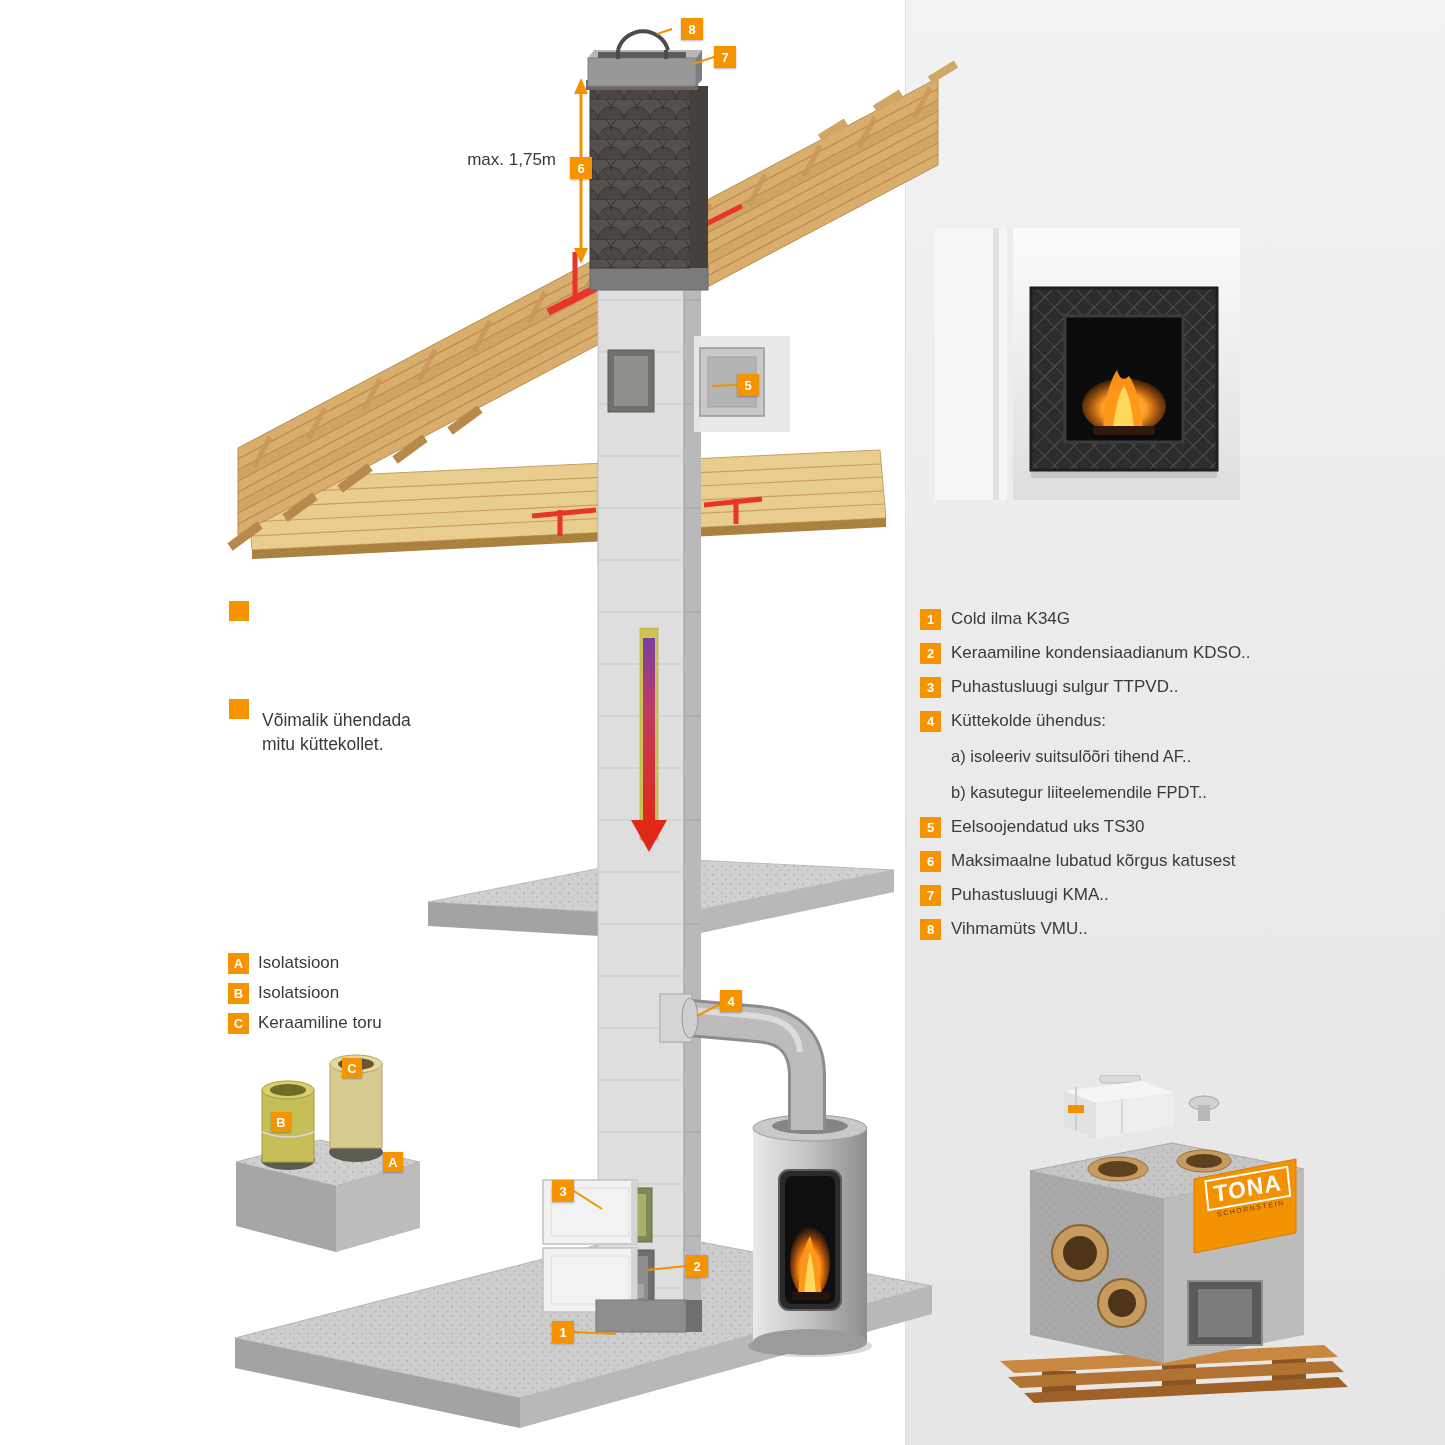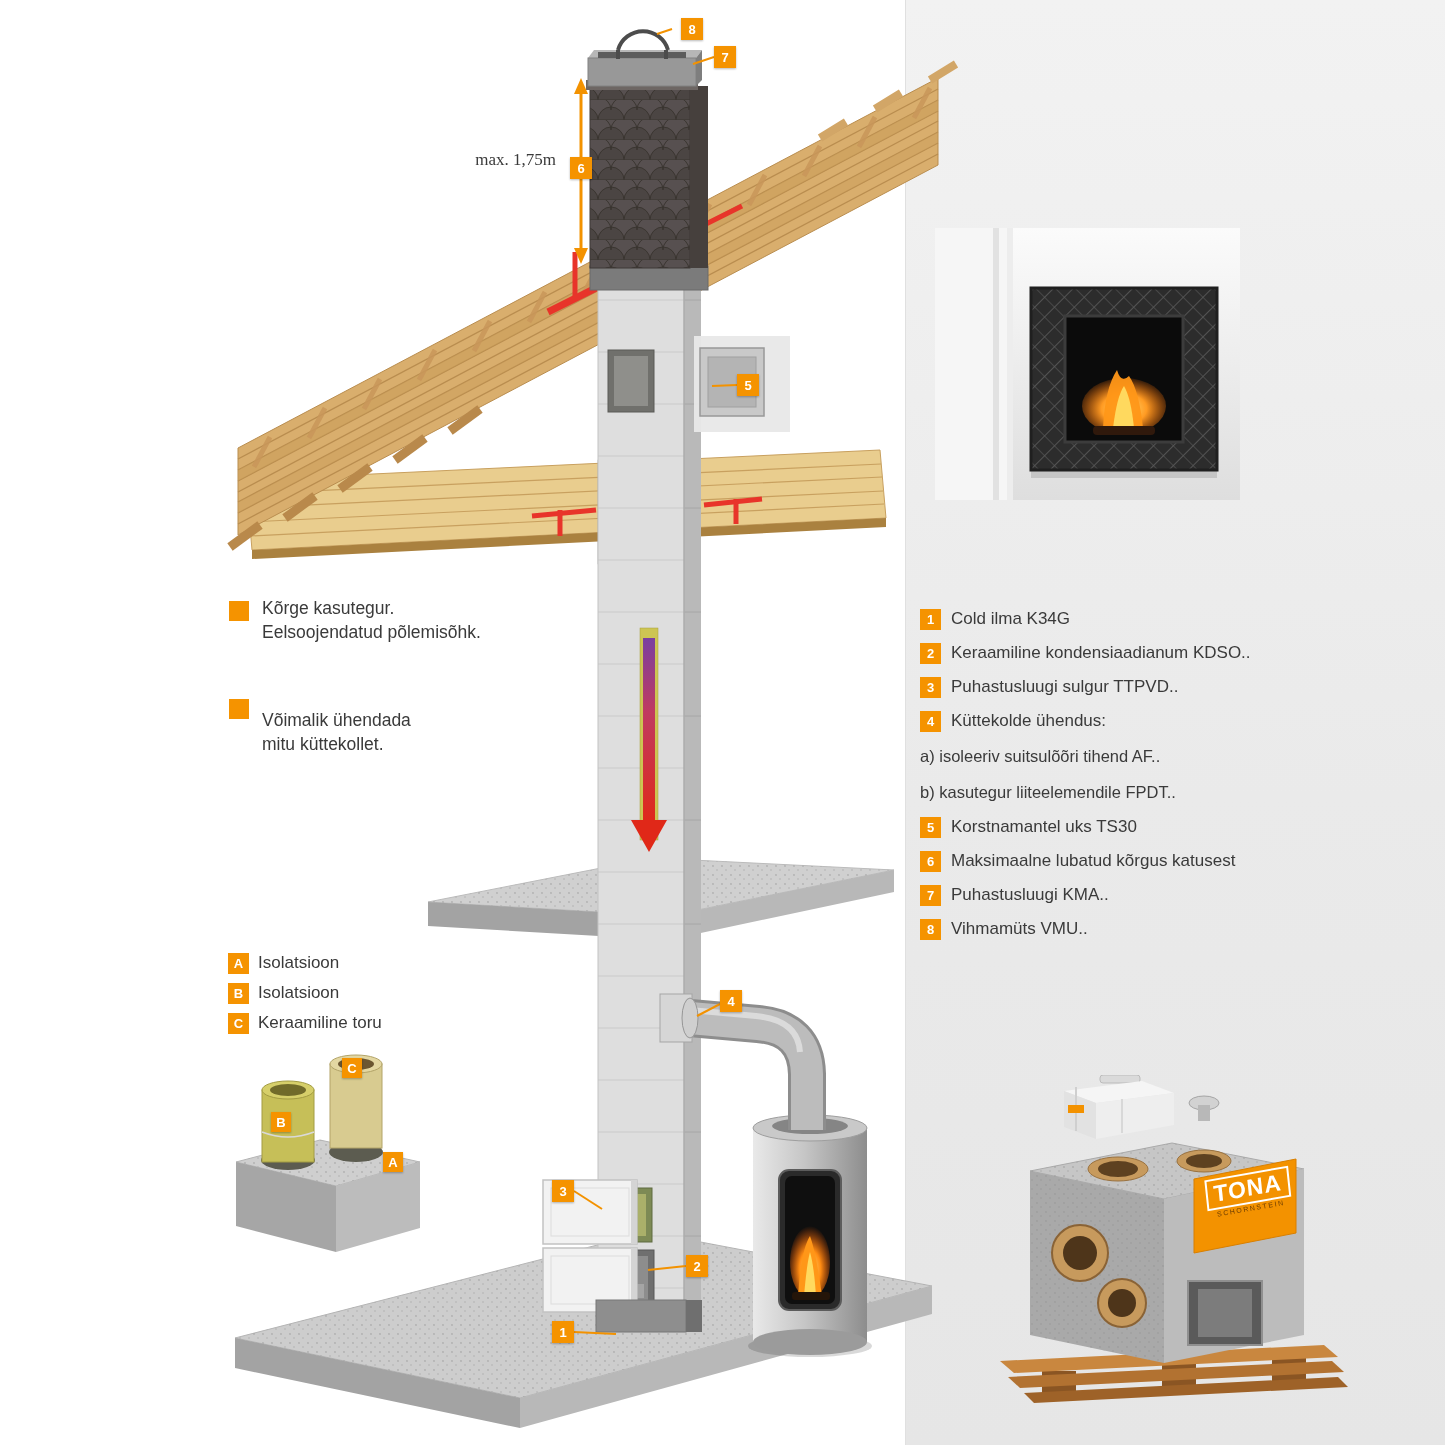--- a/index.html
+++ b/index.html
@@ -10,31 +10,31 @@
          border-left:1px solid #e0e0e0;z-index:0;}
   svg.illus{position:absolute;left:0;top:0;z-index:1;pointer-events:none;}
   .badge{position:absolute;width:22px;height:22px;background:#f59300;color:#fff;
          display:flex;align-items:center;justify-content:center;
          font-size:13px;font-weight:bold;z-index:6;box-shadow:0 1px 2px rgba(0,0,0,.28);}
   .sq{width:20px;height:20px;background:#f59300;flex:none;}
   .lbadge{width:21px;height:21px;background:#f59300;color:#fff;flex:none;
           display:flex;align-items:center;justify-content:center;font-size:13px;font-weight:bold;}
   .parts{position:absolute;left:920px;top:602px;z-index:5;width:480px;}
   .prow{display:flex;align-items:center;gap:10px;height:34px;font-size:17px;}
-  .psub{height:36px;display:flex;align-items:center;font-size:16.5px;}
+  .psub{margin-left:31px;height:36px;display:flex;align-items:center;font-size:16.5px;}
   .legend{position:absolute;left:228px;top:948px;z-index:5;}
   .lrow{display:flex;align-items:center;gap:9px;height:30px;font-size:17px;}
   .photo{position:absolute;z-index:2;overflow:hidden;}
   .brandwrap{position:absolute;left:228px;top:98px;width:96px;transform:rotate(-10deg);
              z-index:3;text-align:center;}
   .brand{font-weight:bold;color:#fff;font-size:23px;letter-spacing:1px;border:2px solid #fff;
          padding:0 6px;display:inline-block;transform:skewX(-4deg);}
   .brand-sub{font-size:7px;color:#6b3c00;letter-spacing:1.6px;margin-top:1px;}
   .maxlabel{position:absolute;left:438px;top:150px;width:118px;text-align:right;
-            font-size:17px;z-index:5;font-family:Liberation Serif, serif;}
+            font-size:17px;z-index:5;}
   .feat{position:absolute;z-index:5;font-size:17.5px;line-height:24px;}
 </style>
 </head>
 <body>
 
 <div class="root">
 
   <div class="panel"></div>
 
   <svg class="illus" width="1445" height="1445" viewBox="0 0 1445 1445">
@@ -342,24 +342,20 @@
     </svg>
     <div class="brandwrap">
       <span class="brand">TONA</span>
       <div class="brand-sub">SCHORNSTEIN</div>
     </div>
   </div>
 
   <div class="maxlabel">max. 1,75m</div>
 
   <div class="sq" style="position:absolute;left:229px;top:601px;z-index:5;"></div>
-  <div class="feat" style="left:262px;top:596px;">
-    <div>Kõrge kasutegur.</div>
-    <div>Eelsoojendatud põlemisõhk.</div>
-  </div>
 
   <div class="sq" style="position:absolute;left:229px;top:699px;z-index:5;"></div>
   <div class="feat" style="left:262px;top:708px;">
     <div>Võimalik ühendada</div>
     <div>mitu küttekollet.</div>
   </div>
 
   <div class="legend">
     <div class="lrow">
       <span class="lbadge">A</span>
@@ -402,21 +398,21 @@
       <span>Puhastusluugi sulgur TTPVD..</span>
     </div>
     <div class="prow">
       <span class="lbadge">4</span>
       <span>Küttekolde ühendus:</span>
     </div>
     <div class="psub">a) isoleeriv suitsulõõri tihend AF..</div>
     <div class="psub">b) kasutegur liiteelemendile FPDT..</div>
     <div class="prow">
       <span class="lbadge">5</span>
-      <span>Korstnamantel uks TS30</span>
+      <span>Eelsoojendatud uks TS30</span>
     </div>
     <div class="prow">
       <span class="lbadge">6</span>
       <span>Maksimaalne lubatud kõrgus katusest</span>
     </div>
     <div class="prow">
       <span class="lbadge">7</span>
       <span>Puhastusluugi KMA..</span>
     </div>
     <div class="prow">

